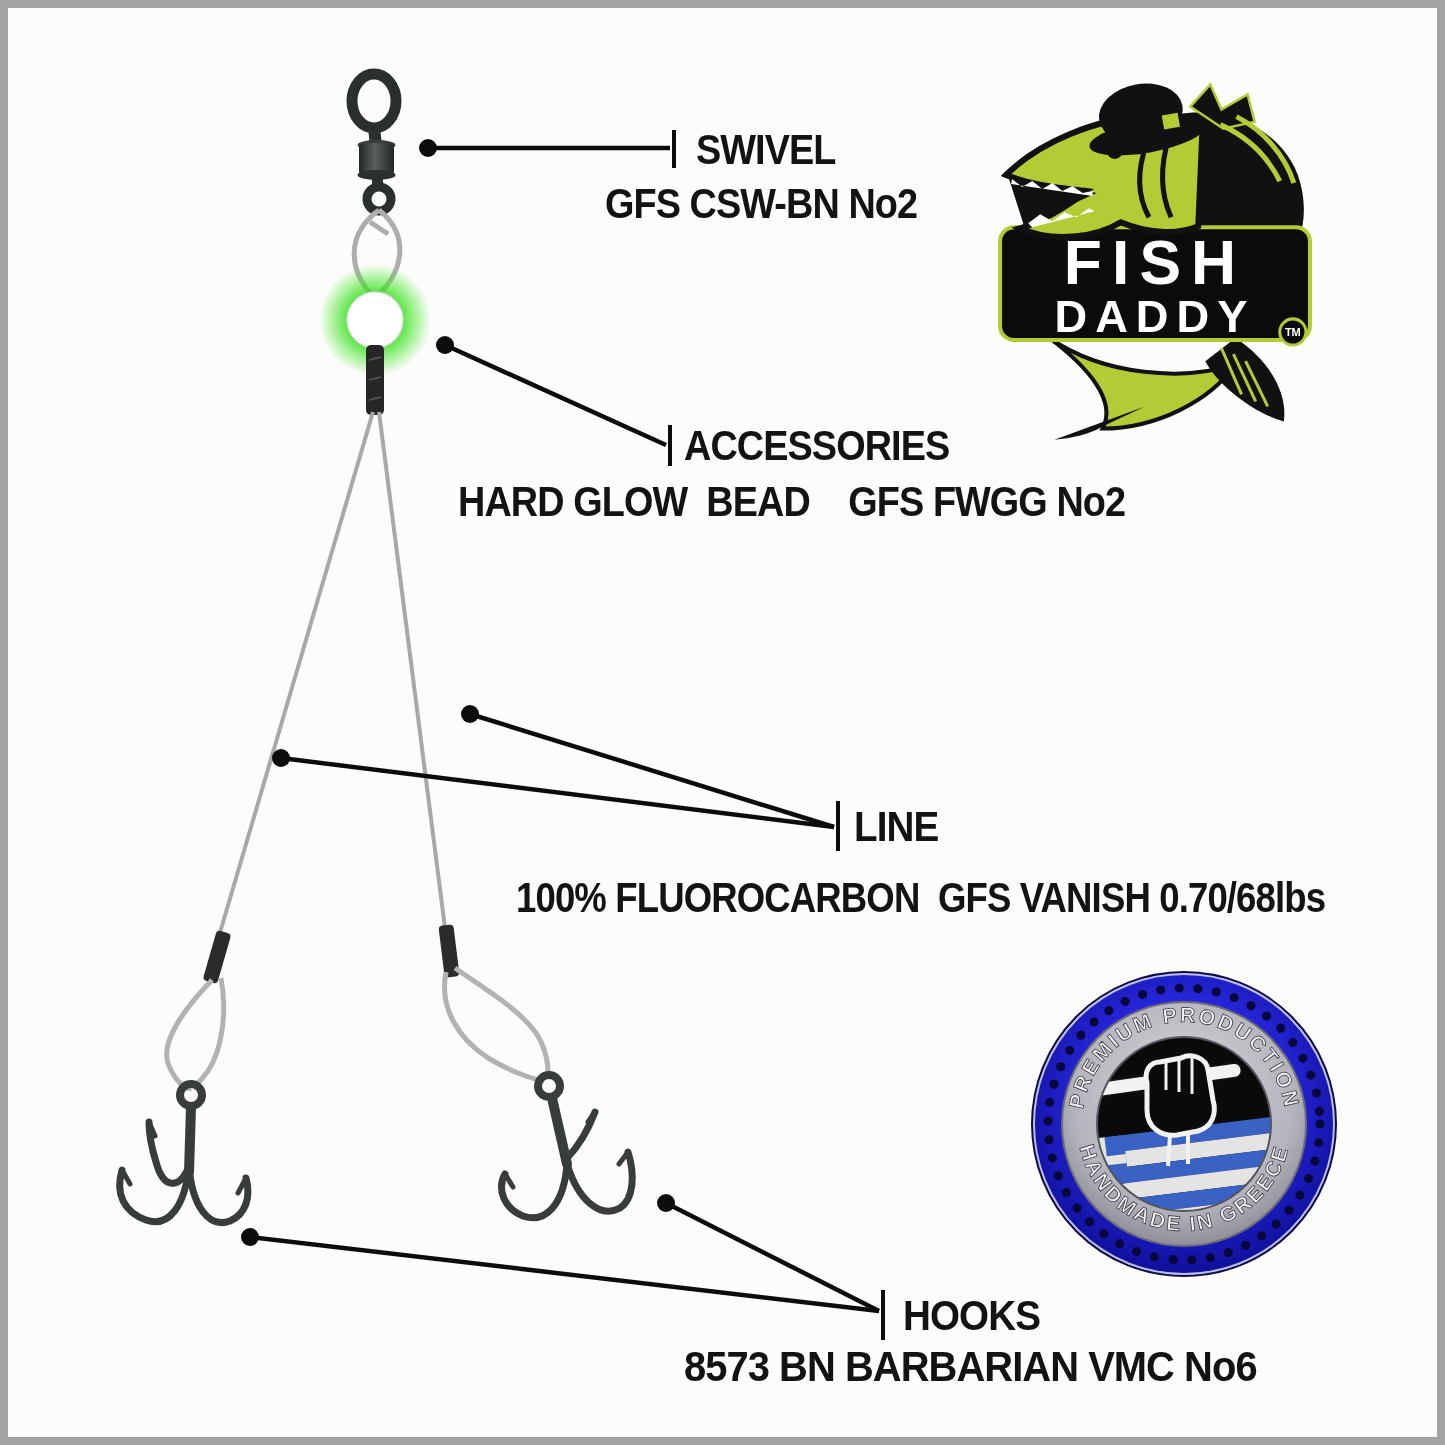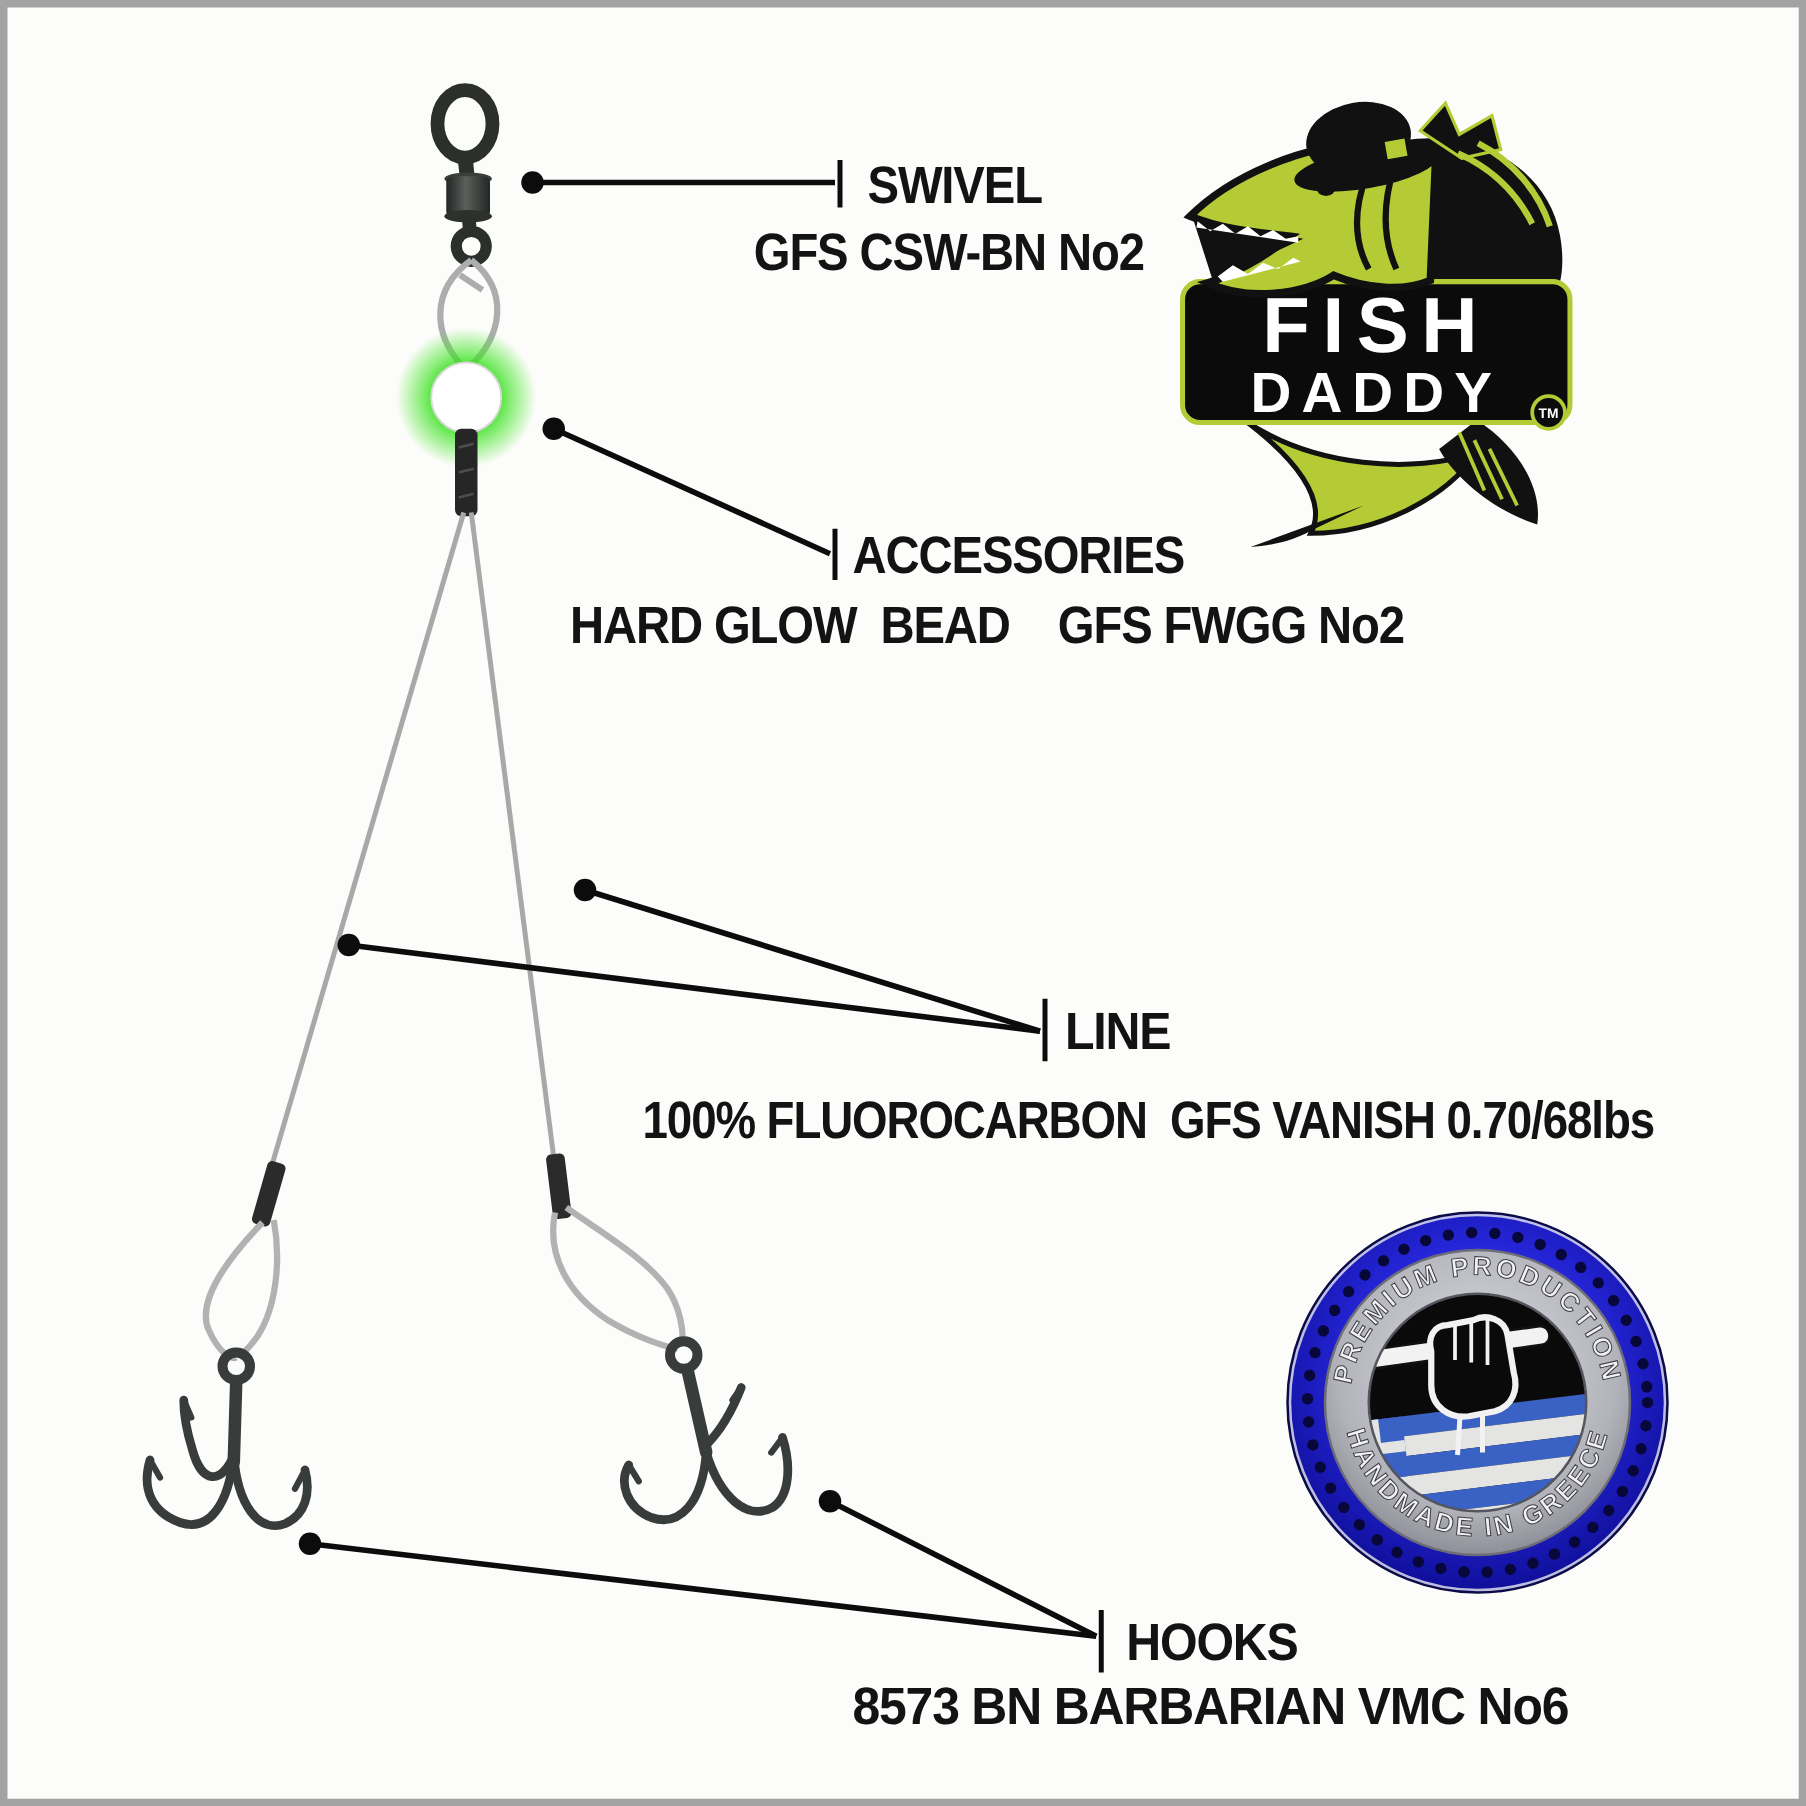--- a/index.html
+++ b/index.html
@@ -1,24 +1,24 @@
 <!DOCTYPE html>
 <html><head>
 <meta charset="utf-8">
 <style>
   html,body{margin:0;padding:0;background:#e9e9e9;}
   .canvas{position:relative;width:1445px;height:1445px;background:#fcfcfa;
-          border:6px solid #a3a3a3;box-sizing:border-box;overflow:hidden;
+          border:8px solid #a3a3a3;box-sizing:border-box;overflow:hidden;
           font-family:"Liberation Sans",sans-serif;}
   svg{display:block;}
   .overlay{position:absolute;left:0;top:0;}
   .lbl{position:absolute;color:#131313;font-weight:bold;white-space:pre;
        transform-origin:left center;line-height:1;}
   .t42{font-size:42px;letter-spacing:-1px;}
-  .logo-box{position:absolute;left:934px;top:66px;width:322px;height:368px;}
+  .logo-box{position:absolute;left:986px;top:66px;width:322px;height:368px;}
   .badge-box{position:absolute;left:1022px;top:962px;width:308px;height:308px;}
 </style>
 </head>
 <body>
 
 <div class="canvas">
 
   <svg class="overlay" width="1445" height="1445" viewBox="0 0 1445 1445">
     <defs>
       <radialGradient id="glow" cx="50%" cy="50%" r="50%">

